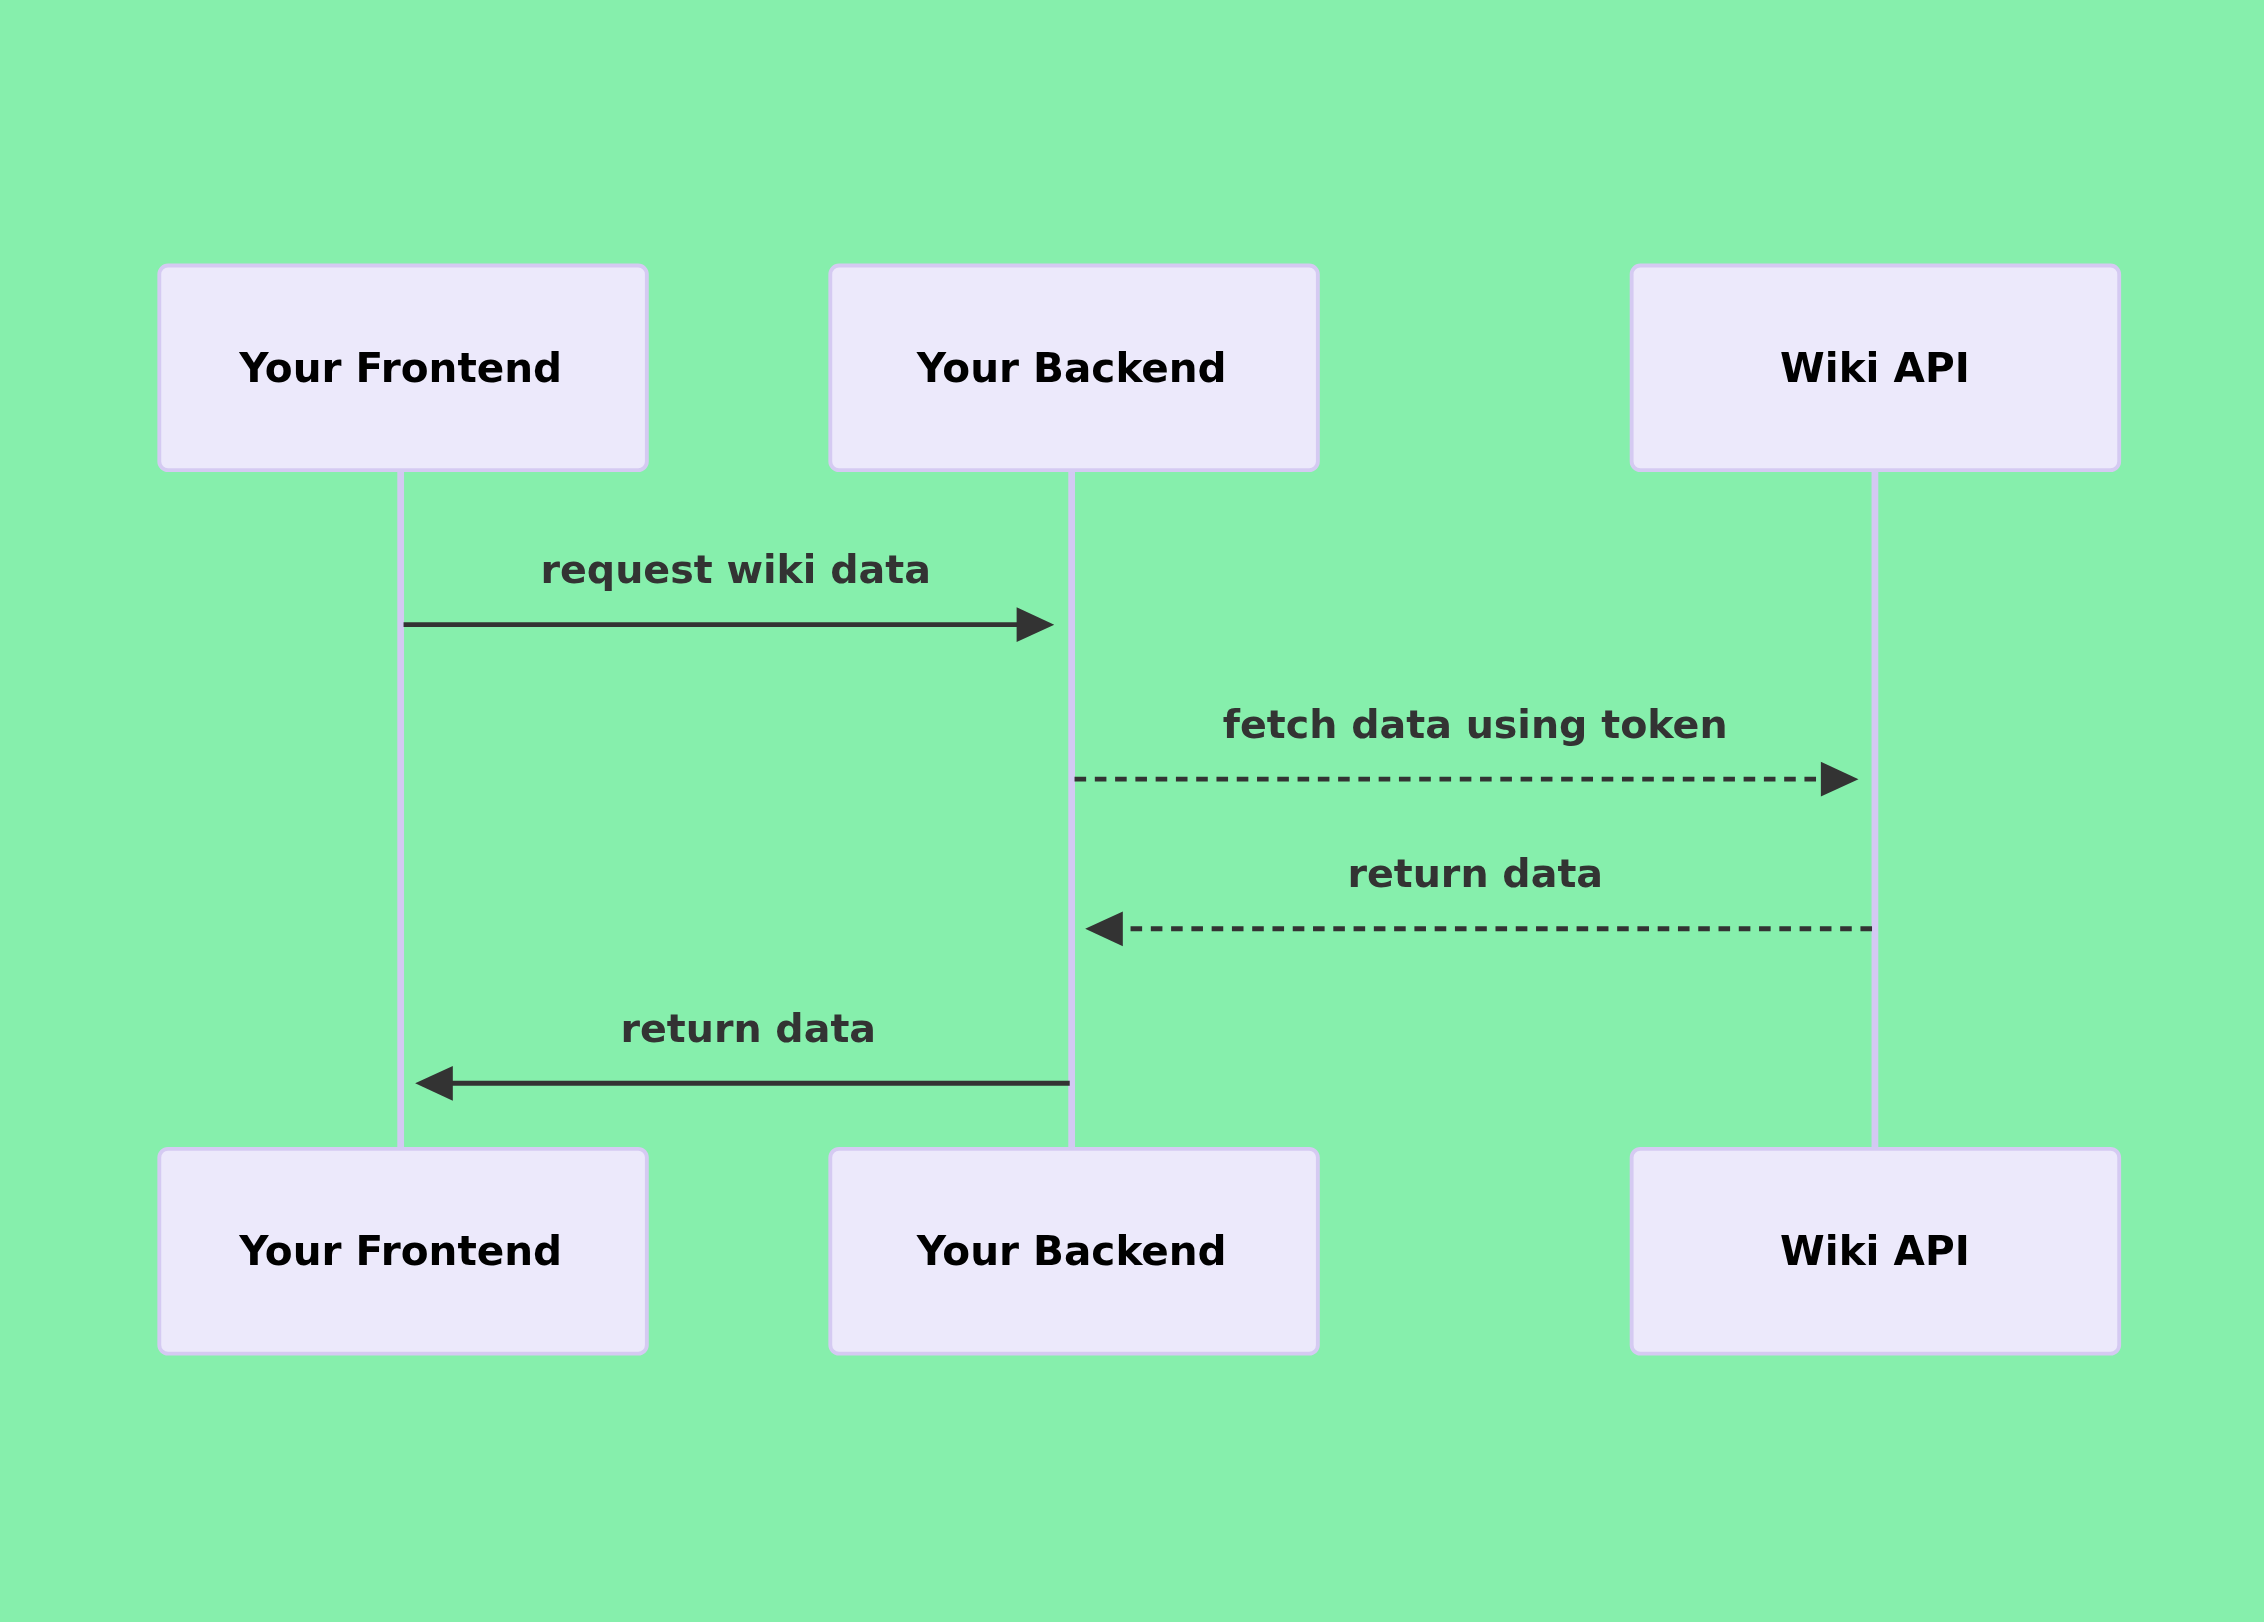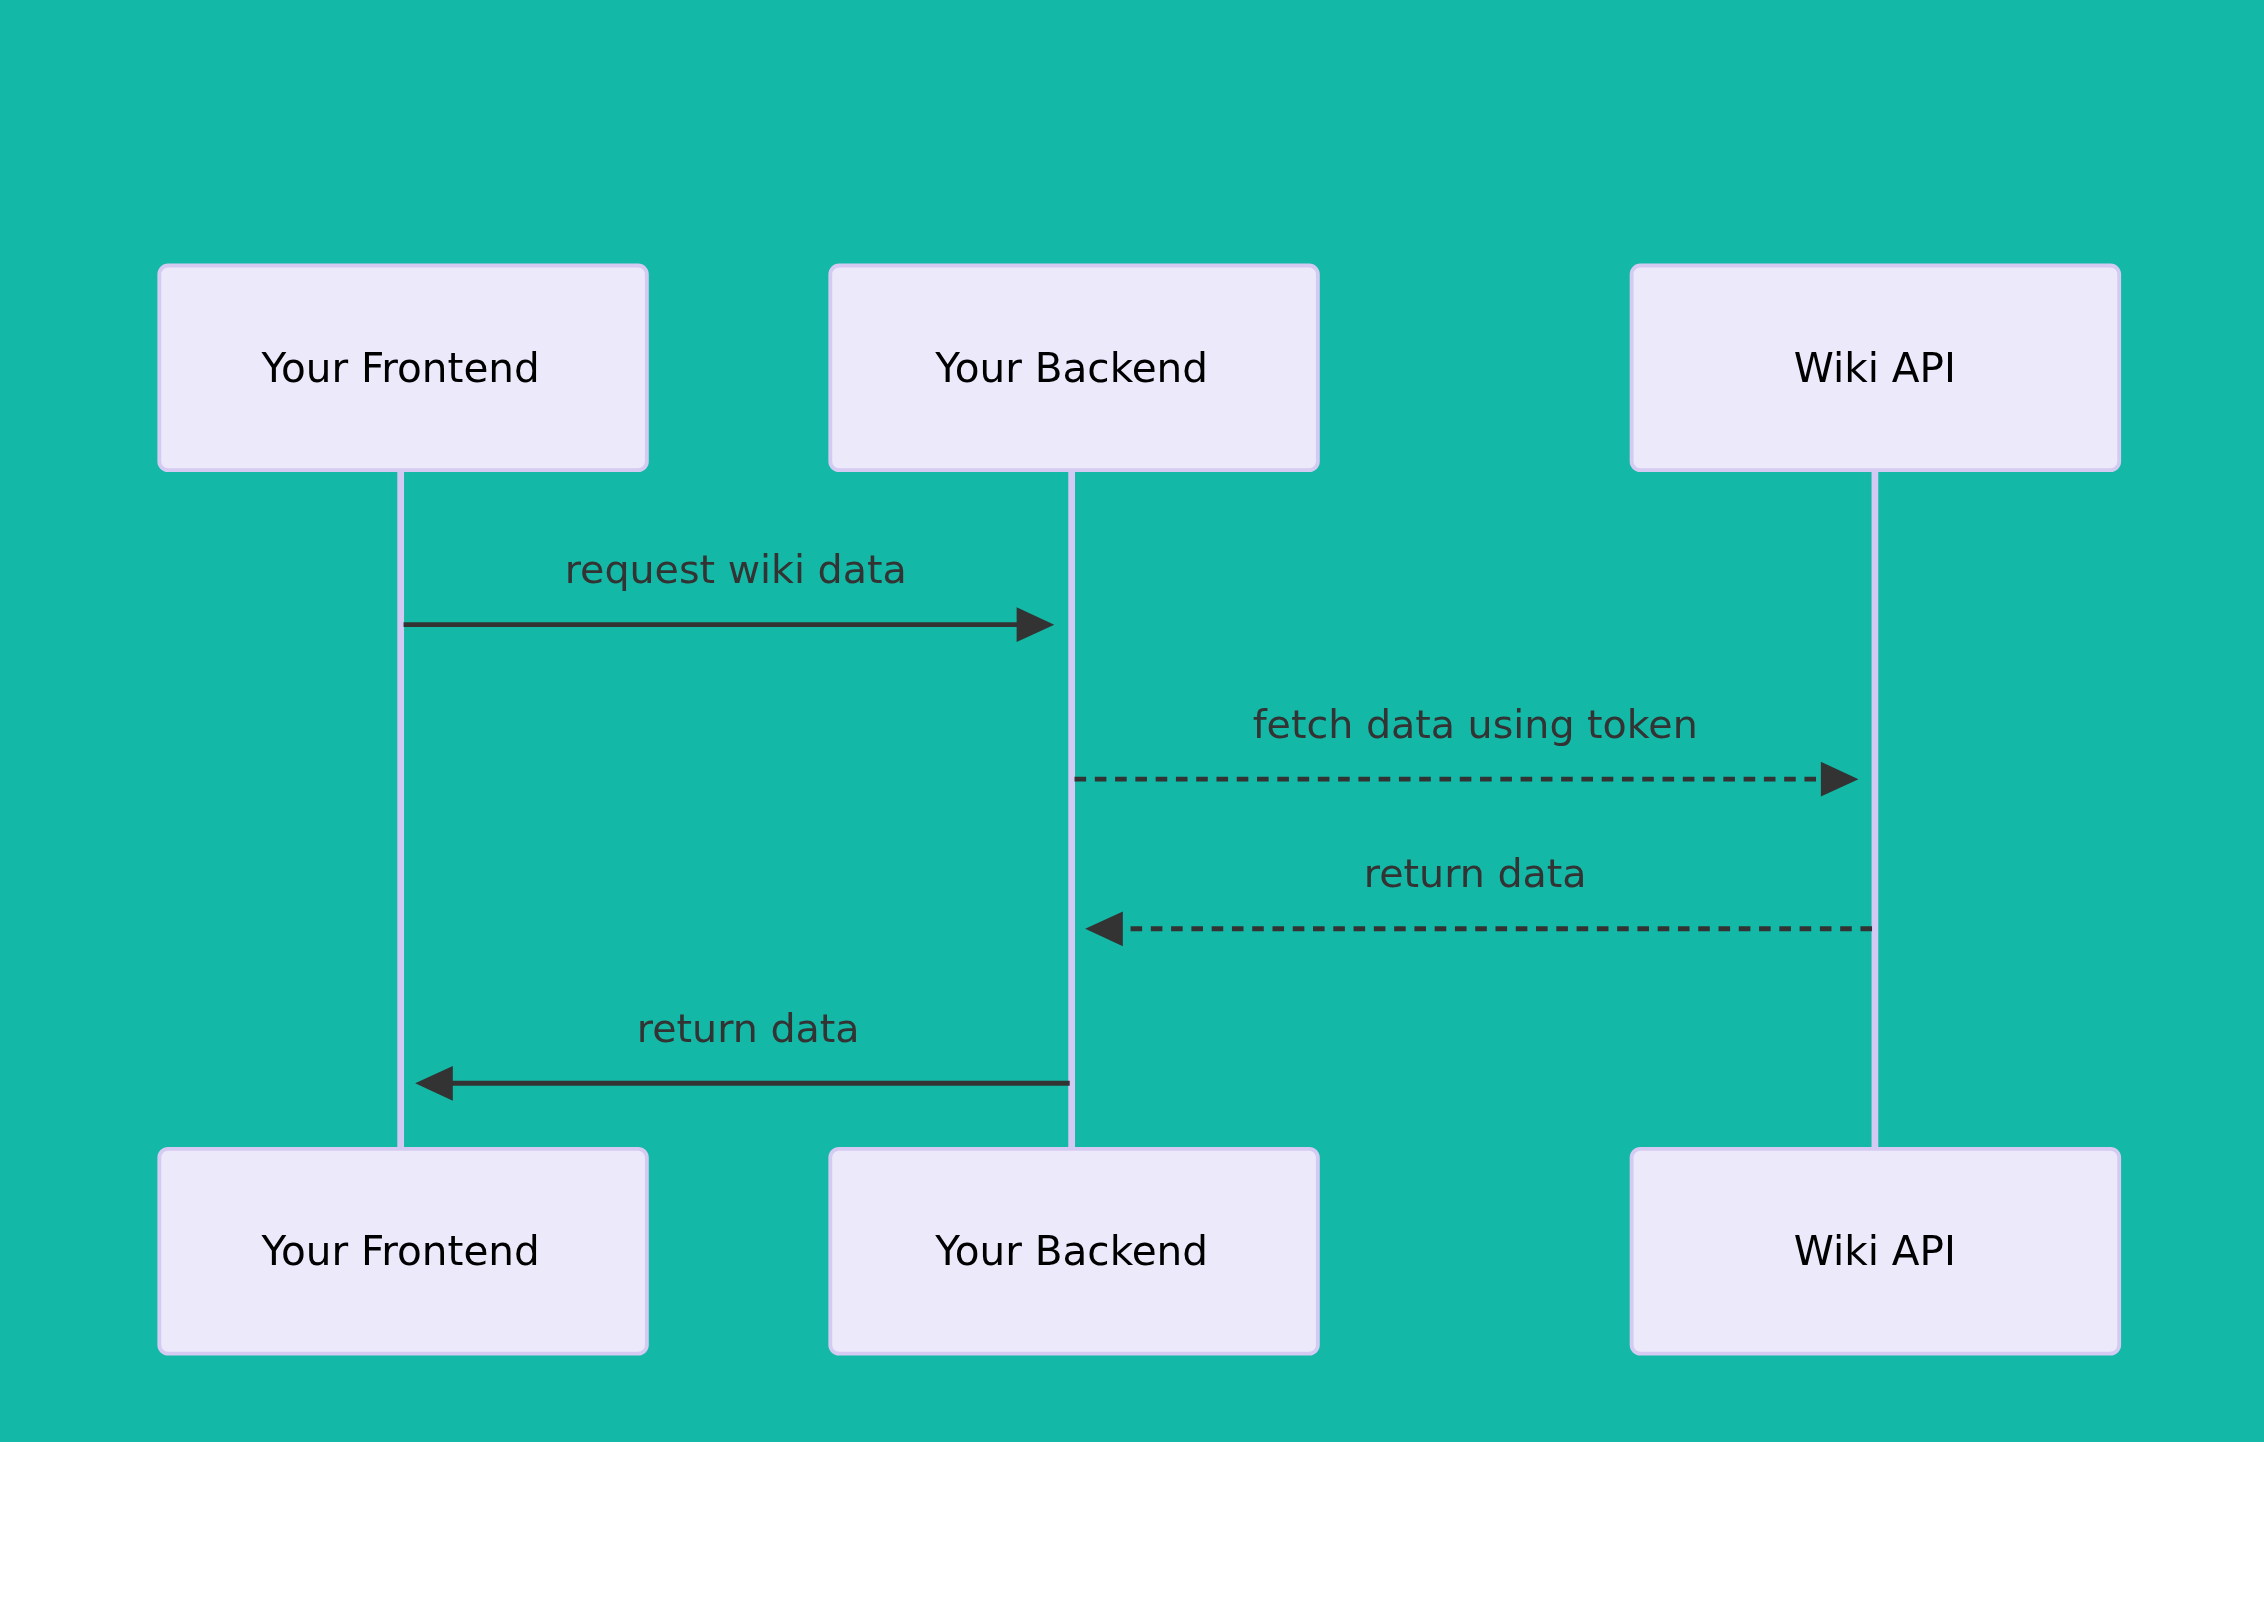--- a/index.html
+++ b/index.html
@@ -6,23 +6,24 @@
     margin: 0;
     padding: 0;
     background: #ffffff;
   }
   body {
     font-family: "DejaVu Sans", sans-serif;
   }
   #diagram-canvas {
     position: relative;
     width: 2264px;
-    height: 1442px;
-    background: #14b8a6;
+    height: 1622px;
+    background: #86efac;
     overflow: hidden;
+    font-weight: bold;
   }
   #diagram-svg {
     position: absolute;
     top: 0;
     left: 0;
     width: 2264px;
     height: 1622px;
     display: block;
   }
   .participant-box-rect {

